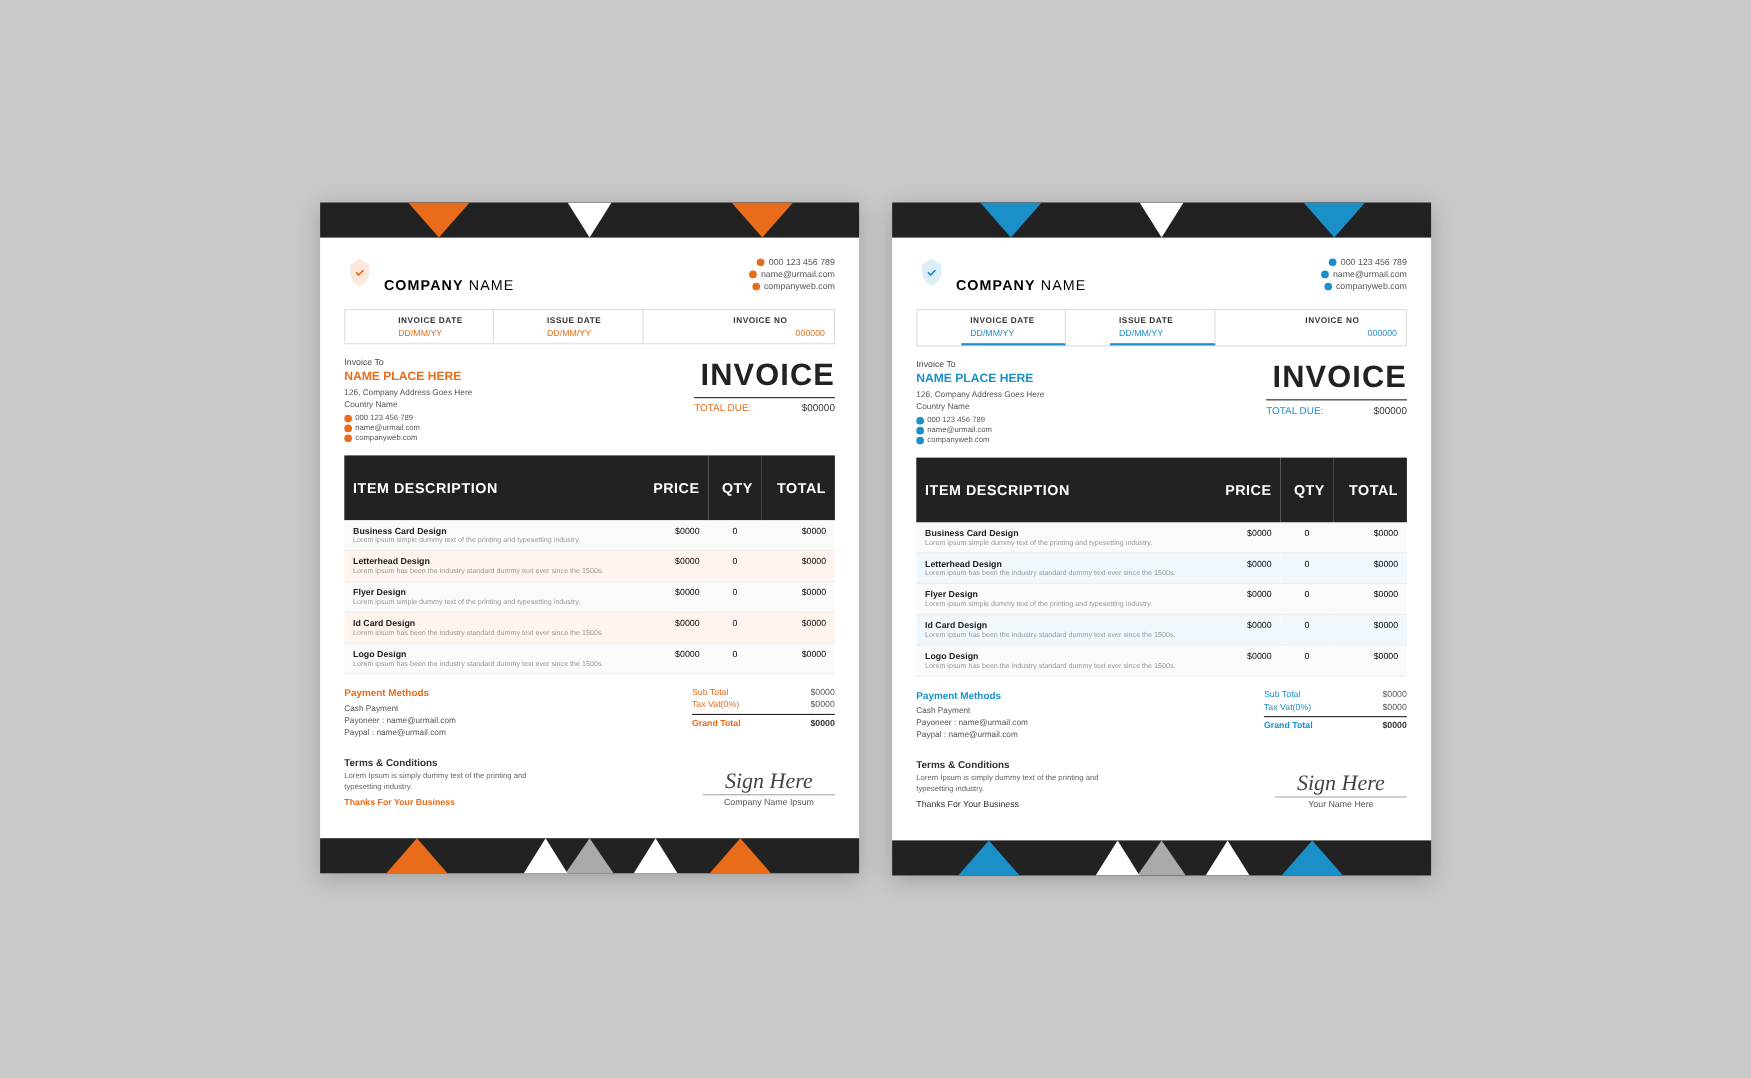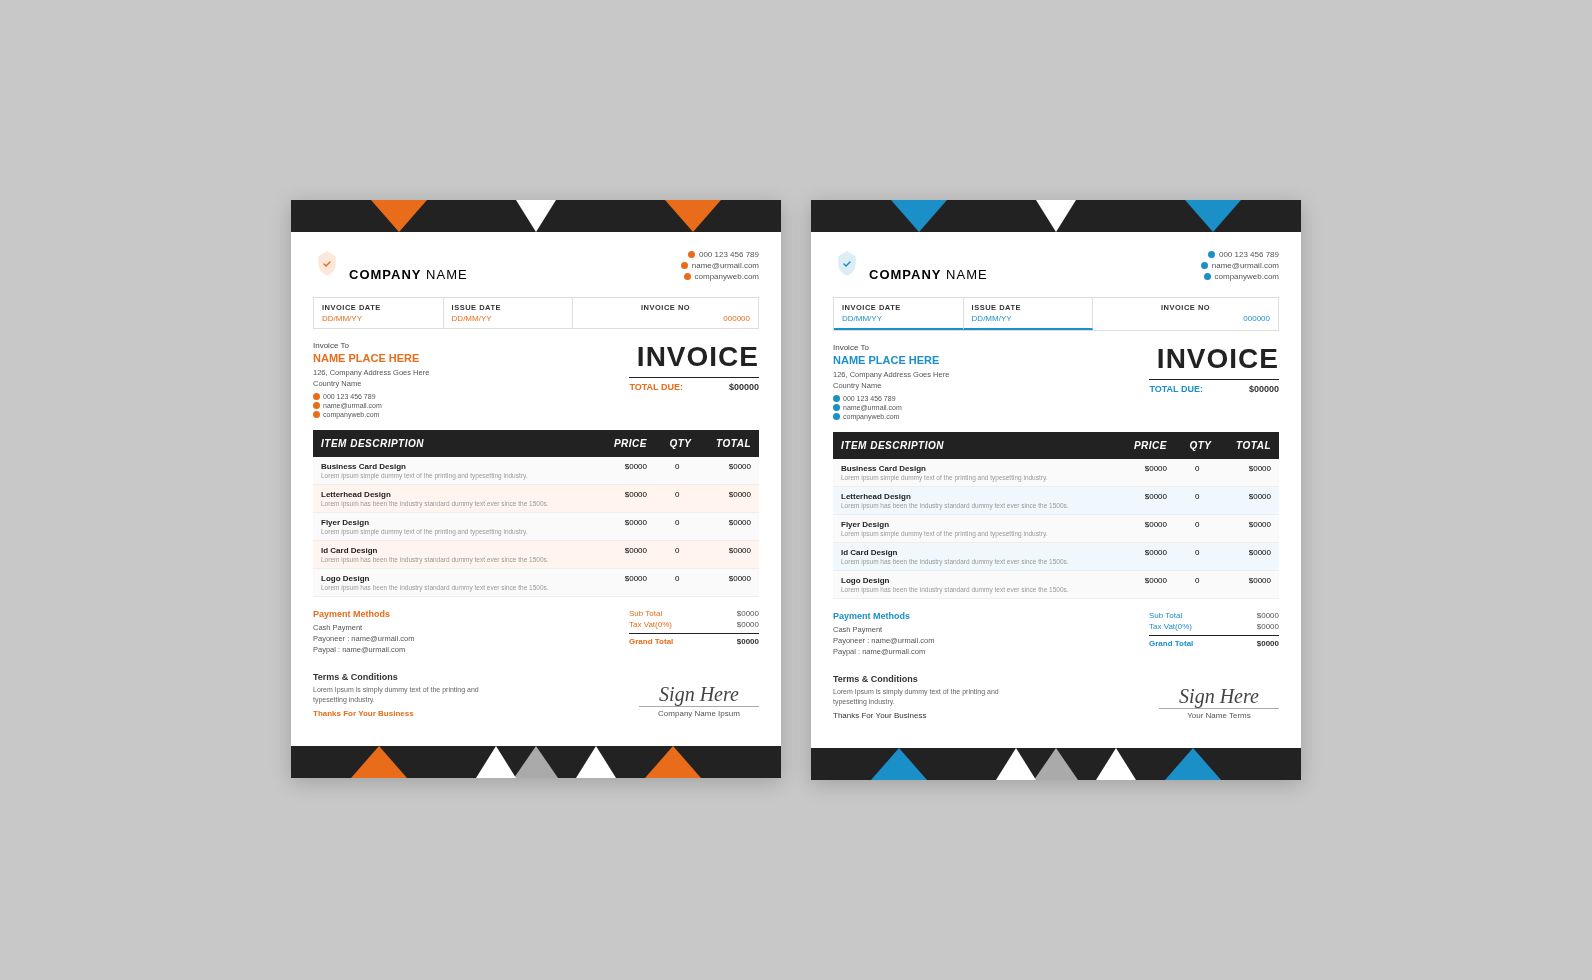--- a/index.html
+++ b/index.html
@@ -125,20 +125,21 @@
     .date-table {
       display: flex;
       border: 1px solid #ddd;
       margin-bottom: 12px;
       font-size: 8px;
     }
     .date-cell {
       flex: 1;
       padding: 5px 8px;
       border-right: 1px solid #ddd;
+      margin-left: 40px;
     }
     .date-cell:last-child { border-right: none; }
     .date-cell .label { font-weight: bold; color: #333; font-size: 7.5px; letter-spacing: 0.5px; }
     .date-cell .value { margin-top: 2px; font-size: 8px; }
     .invoice-card.orange .date-cell .value { color: #e86c1a; }
     .invoice-card.blue .date-cell .value { color: #1a8fc8; }
     .date-cell.last { flex: 1.5; }
     .date-cell.last .label { text-align: center; }
     .date-cell.last .value { text-align: right; }
 
@@ -154,29 +155,29 @@
     .invoice-to .to-label { font-size: 8px; color: #444; margin-bottom: 2px; }
     .invoice-card.orange .invoice-to .to-name { color: #e86c1a; font-weight: bold; font-size: 11px; }
     .invoice-card.blue .invoice-to .to-name { color: #1a8fc8; font-weight: bold; font-size: 11px; }
     .invoice-to .address { font-size: 7.5px; color: #555; margin-top: 4px; line-height: 1.4; }
     .client-contact { font-size: 7px; color: #555; margin-top: 4px; }
     .client-contact-row { display: flex; align-items: center; gap: 3px; margin-bottom: 2px; }
 
     .invoice-title-area { text-align: right; }
     .invoice-title-area .big-title { font-size: 28px; font-weight: bold; color: #222; letter-spacing: 1px; }
     .total-due-line { border-top: 1px solid #222; margin-top: 4px; padding-top: 4px; font-size: 9px; display: flex; justify-content: flex-end; gap: 6px; }
-    .total-due-line .label { font-weight: bold; }
+    .total-due-line .label { font-weight: normal; }
     .invoice-card.orange .total-due-line .label { color: #e86c1a; }
     .invoice-card.blue .total-due-line .label { color: #1a8fc8; }
-    .total-due-line .amount { font-weight: bold; color: #333; padding-left: 40px; }
+    .total-due-line .amount { font-weight: normal; color: #333; padding-left: 40px; }
 
     
     .items-table { width: 100%; border-collapse: collapse; font-size: 8px; margin-bottom: 12px; }
     .items-table thead tr { background: #222; color: #fff; }
-    .items-table thead th { padding: 8px 8px; text-align: left; font-size: 10px; letter-spacing: 0.5px; font-style: italic; }
+    .items-table thead th { padding: 22px 8px; text-align: left; font-size: 13px; letter-spacing: 0.5px; }
     .items-table thead th.right { text-align: right; }
     .items-table tbody tr { border-bottom: 1px solid #eee; }
     .invoice-card.orange .items-table tbody tr:nth-child(odd) { background: #fafafa; }
     .invoice-card.orange .items-table tbody tr:nth-child(even) { background: #fff5ee; }
     .invoice-card.blue .items-table tbody tr:nth-child(odd) { background: #fafafa; }
     .invoice-card.blue .items-table tbody tr:nth-child(even) { background: #f0f8fd; }
     .items-table tbody td { padding: 5px 8px; vertical-align: top; }
     .items-table tbody td.right { text-align: right; }
     .items-table tbody td.center { text-align: center; }
     .item-name { font-weight: bold; color: #222; font-size: 8px; }
@@ -580,21 +581,21 @@
 
       <div class="footer-section">
         <div class="terms">
           <div class="terms-title">Terms &amp; Conditions</div>
           <div class="terms-text">Lorem Ipsum is simply dummy text of the printing and typesetting industry.</div>
           <div class="thanks">Thanks For Your Business</div>
         </div>
         <div class="signature-area">
           <div class="sign-cursive">Sign Here</div>
           <div class="sign-line"></div>
-          <div class="sign-name">Your Name Terms</div>
+          <div class="sign-name">Your Name Here</div>
         </div>
       </div>
     </div>
 
     <div class="bottom-bar">
       <div class="tri-up" style="left:60px"></div>
       <div class="gray-tri-up" style="left: 50%; transform:translateX(-50%)"></div>
       <div class="tri-up" style="right:80px"></div>
       <div class="white-tri-up" style="left:50%; margin-left:40px"></div>
       <div class="white-tri-up" style="left:50%; margin-left:-60px"></div>

